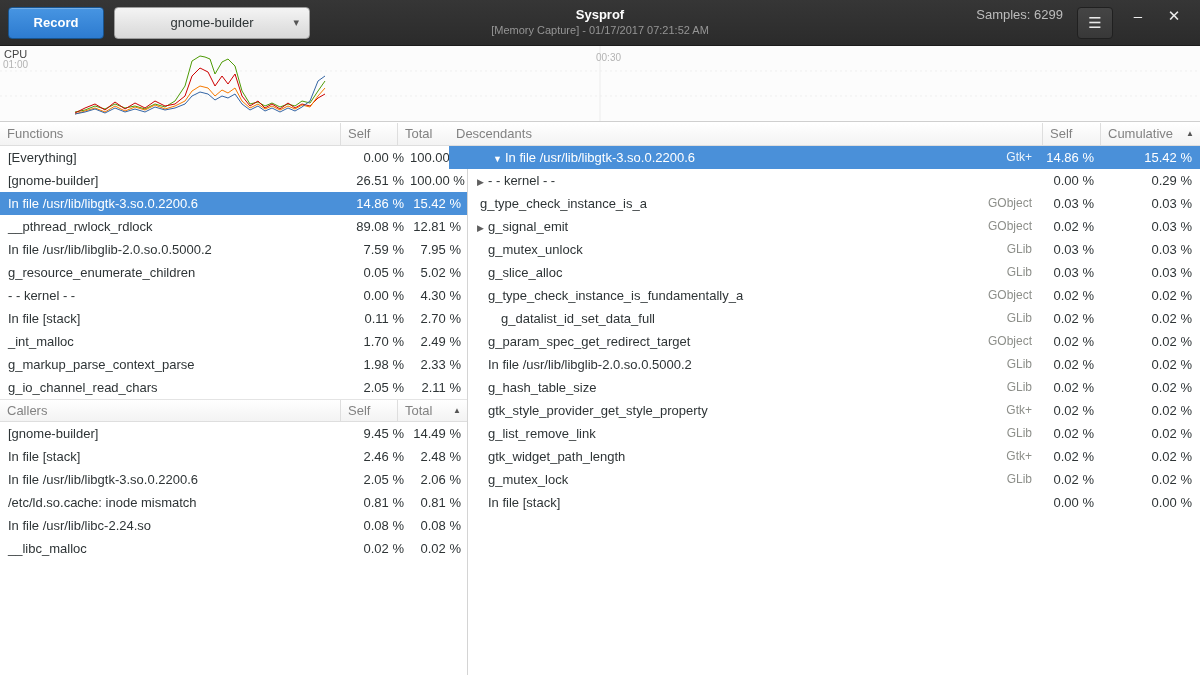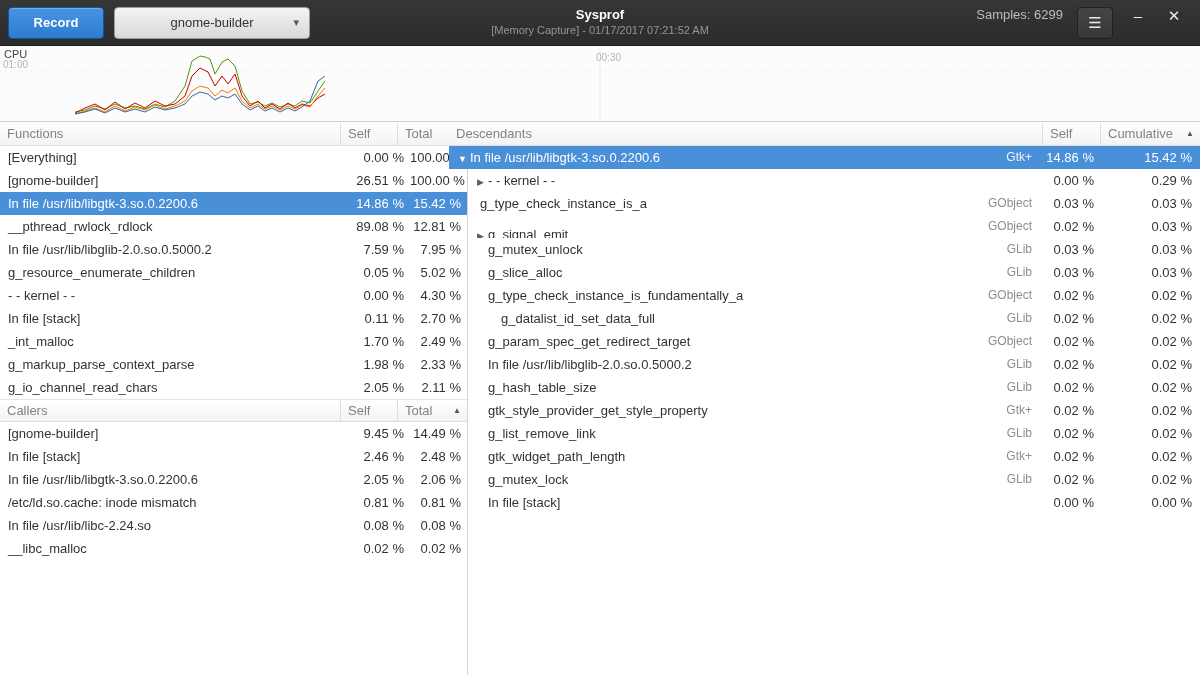--- a/index.html
+++ b/index.html
@@ -222,39 +222,39 @@
     <div class="thead">
       <div class="hcell hcell-name">Descendants</div>
       <div class="hcell hcell-selfR">Self</div>
       <div class="hcell hcell-cum">
         <span class="sort-arrow">▲</span>
         <span>Cumulative</span>
       </div>
     </div>
     <div id="descendants-body">
         <div class="trow selected">
-          <div class="cell-name" style="padding-left: 6px;"><span class="expander">▼</span><span>In file /usr/lib/libgtk-3.so.0.2200.6</span></div>
+          <div class="cell-name" style="padding-left: 6px; margin-left: 35px;"><span class="expander">▼</span><span>In file /usr/lib/libgtk-3.so.0.2200.6</span></div>
           <div class="cell-lib">Gtk+</div>
           <div class="cell-self">14.86 %</div>
           <div class="cell-cum">15.42 %</div>
         </div>
         <div class="trow">
           <div class="cell-name" style="padding-left: 24px;"><span class="expander">▶</span><span>- - kernel - -</span></div>
           <div class="cell-lib"></div>
           <div class="cell-self">0.00 %</div>
           <div class="cell-cum">0.29 %</div>
         </div>
         <div class="trow">
           <div class="cell-name" style="padding-left: 16px;"><span class="expander"></span><span>g_type_check_instance_is_a</span></div>
           <div class="cell-lib">GObject</div>
           <div class="cell-self">0.03 %</div>
           <div class="cell-cum">0.03 %</div>
         </div>
         <div class="trow">
-          <div class="cell-name" style="padding-left: 24px; margin-top: 8px;"><span class="expander">▶</span><span>g_signal_emit</span></div>
+          <div class="cell-name" style="padding-left: 24px;"><span class="expander">▶</span><span>g_signal_emit</span></div>
           <div class="cell-lib">GObject</div>
           <div class="cell-self">0.02 %</div>
           <div class="cell-cum">0.03 %</div>
         </div>
         <div class="trow">
           <div class="cell-name" style="padding-left: 24px;"><span class="expander"></span><span>g_mutex_unlock</span></div>
           <div class="cell-lib">GLib</div>
           <div class="cell-self">0.03 %</div>
           <div class="cell-cum">0.03 %</div>
         </div>

